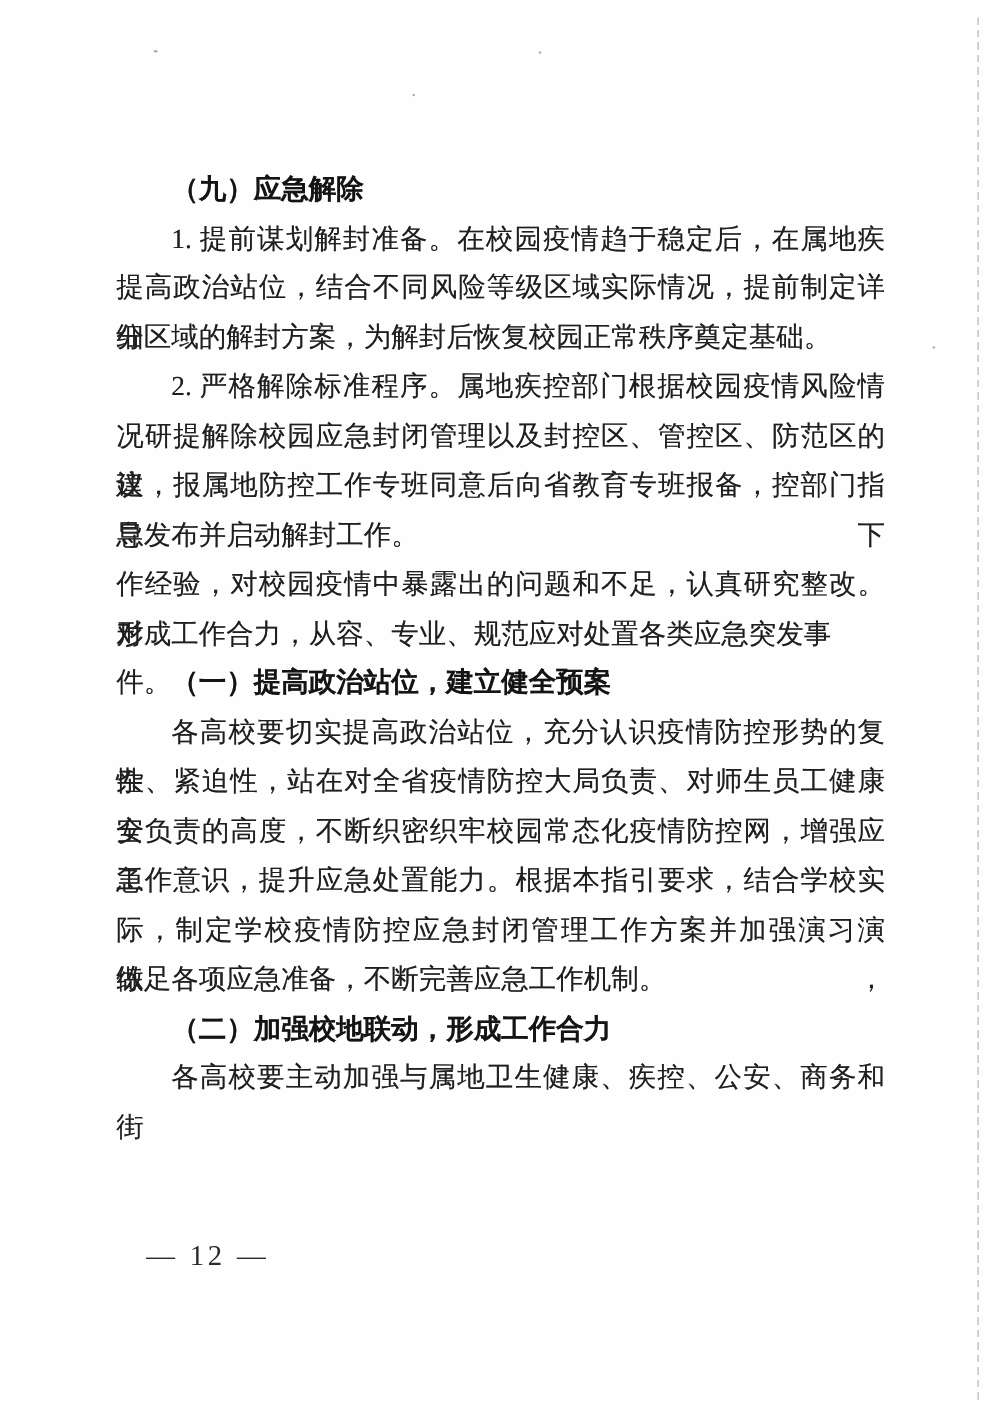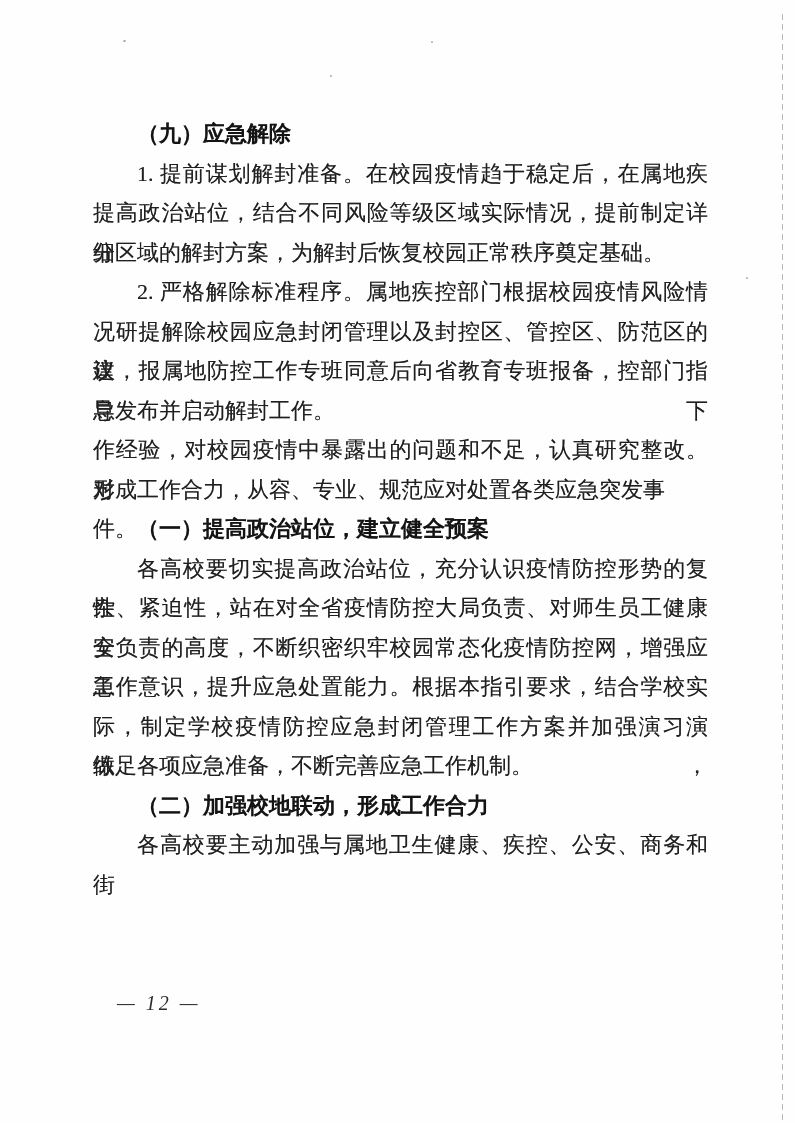--- a/index.html
+++ b/index.html
@@ -10,21 +10,21 @@
     overflow: hidden;
     font-family: "Liberation Serif", "DejaVu Serif", serif;
   }
   .page {
     position: absolute; inset: 0;
     background: #fefefe;
   }
   
   .doc {
     position: absolute;
-    left: 93px; top: 114px;
+    left: 93px; top: 131px;
     width: 615px;
     font-size: 22px;
     line-height: 39.5px;
     color: #1f1f1f;
     text-shadow: 0 0 0.4px rgba(40,40,40,0.55); 
   }
   .line {
     height: 39.5px;
     text-align: left;
     white-space: normal;
@@ -32,24 +32,23 @@
   .line.fill {
     text-align: justify;
     text-align-last: justify;
   }
   .line.indent { text-indent: 2em; }
   .line.heading { font-weight: 700; color: #141414; }
   
   .page-num {
     position: absolute;
     left: 117px; top: 992px;
-    font-size: 20px;
+    font-size: 23px;
     letter-spacing: 3px;
     color: #2a2a2a;
-    font-style: italic;
   }
   
   .scan-dash-line {
     position: absolute;
     left: 782px; top: 14px; bottom: 0; width: 1px;
     background: repeating-linear-gradient(
       180deg,
       rgba(110,110,110,0.75) 0 6px,
       rgba(110,110,110,0) 6px 10px
     );

